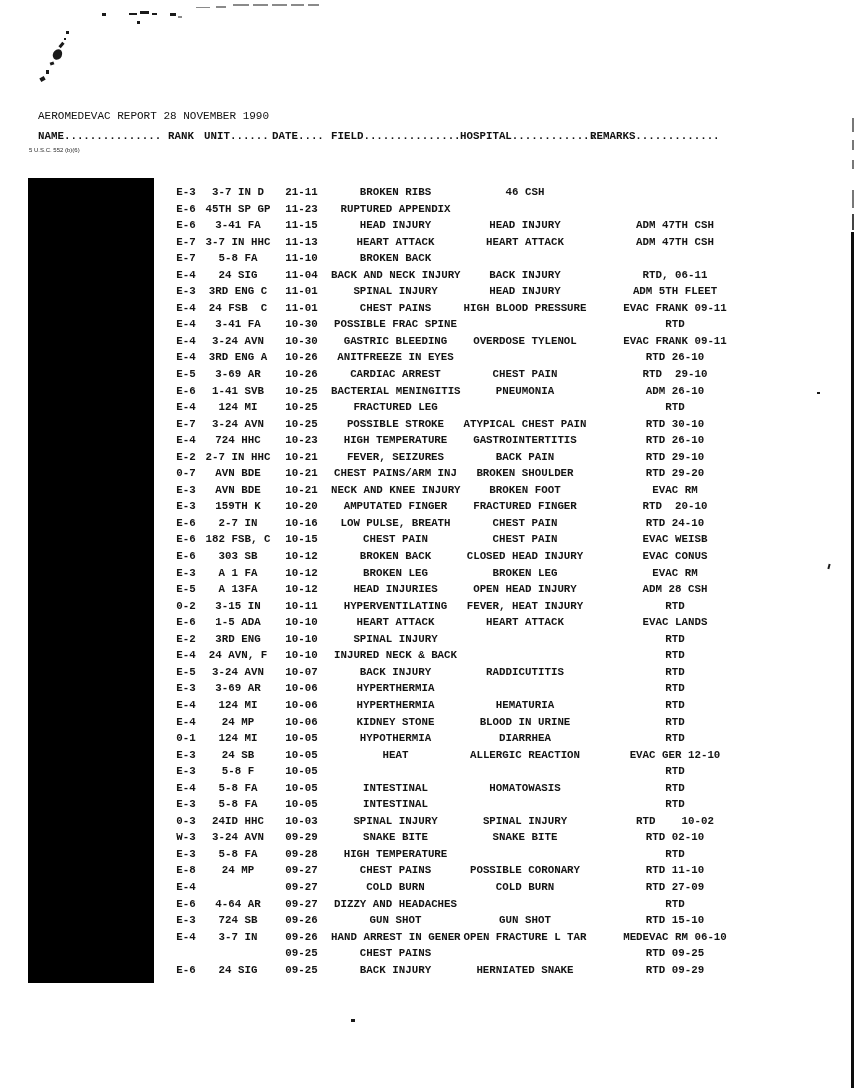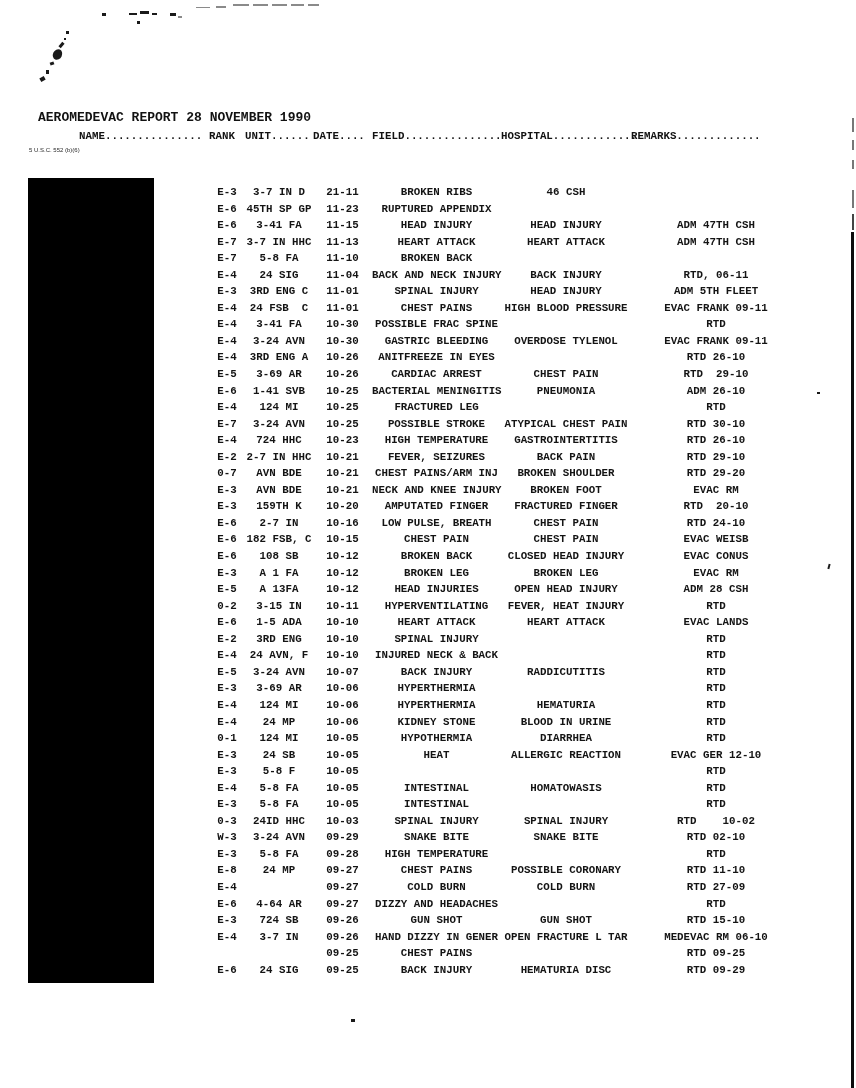--- a/index.html
+++ b/index.html
@@ -4,32 +4,31 @@
 <style>
   html,body{margin:0;padding:0;}
   body{
     width:856px;height:1088px;position:relative;overflow:hidden;
     background:#ffffff;
     font-family:"Liberation Mono","DejaVu Sans Mono",monospace;
     color:#161616;
   }
   .mono{font-family:"Liberation Mono","DejaVu Sans Mono",monospace;font-weight:bold;}
   #title{
-    position:absolute;left:38px;top:110px;font-size:13px;font-weight:bold;
+    position:absolute;left:38px;top:110px;font-size:11px;font-weight:normal;
     letter-spacing:0;white-space:pre;color:#121212;
   }
   #privacy-note{
     position:absolute;left:29px;top:147px;font-size:6px;
     font-family:"Liberation Sans",sans-serif;color:#2a2a2a;letter-spacing:0;
   }
   .grid-row{
     display:grid;
     grid-template-columns:130px 36px 68px 59px 129px 130px 170px;
     white-space:pre;
-    margin-left:41px;
   }
   #header-row{
     position:absolute;left:38px;top:130px;font-size:10.8px;font-weight:bold;color:#121212;
   }
   #table-rows{
     position:absolute;left:38px;top:184px;font-size:10.8px;font-weight:bold;color:#141414;text-align:center;
   }
   #table-rows .grid-row{height:16.55px;line-height:16.55px;}
   .cell{overflow:visible;}
   #redaction-box{
@@ -310,21 +309,21 @@
     <span class="cell">182 FSB, C</span>
     <span class="cell">10-15</span>
     <span class="cell">CHEST PAIN</span>
     <span class="cell">CHEST PAIN</span>
     <span class="cell">EVAC WEISB</span>
   </div>
 
   <div class="grid-row">
     <span class="cell"></span>
     <span class="cell">E-6</span>
-    <span class="cell">108 SB</span>
+    <span class="cell">303 SB</span>
     <span class="cell">10-12</span>
     <span class="cell">BROKEN BACK</span>
     <span class="cell">CLOSED HEAD INJURY</span>
     <span class="cell">EVAC CONUS</span>
   </div>
 
   <div class="grid-row">
     <span class="cell"></span>
     <span class="cell">E-3</span>
     <span class="cell">A 1 FA</span>
@@ -542,39 +541,39 @@
     <span class="cell">GUN SHOT</span>
     <span class="cell">GUN SHOT</span>
     <span class="cell">RTD 15-10</span>
   </div>
 
   <div class="grid-row">
     <span class="cell"></span>
     <span class="cell">E-4</span>
     <span class="cell">3-7 IN</span>
     <span class="cell">09-26</span>
-    <span class="cell">HAND DIZZY IN GENER</span>
+    <span class="cell">HAND ARREST IN GENER</span>
     <span class="cell">OPEN FRACTURE L TAR</span>
     <span class="cell">MEDEVAC RM 06-10</span>
   </div>
 
   <div class="grid-row">
     <span class="cell"></span>
     <span class="cell"></span>
     <span class="cell"></span>
     <span class="cell">09-25</span>
     <span class="cell">CHEST PAINS</span>
     <span class="cell"></span>
     <span class="cell">RTD 09-25</span>
   </div>
 
   <div class="grid-row">
     <span class="cell"></span>
     <span class="cell">E-6</span>
     <span class="cell">24 SIG</span>
     <span class="cell">09-25</span>
     <span class="cell">BACK INJURY</span>
-    <span class="cell">HEMATURIA DISC</span>
+    <span class="cell">HERNIATED SNAKE</span>
     <span class="cell">RTD 09-29</span>
   </div>
 </div>
 
 <div id="redaction-box"></div>
 
 </body></html>

